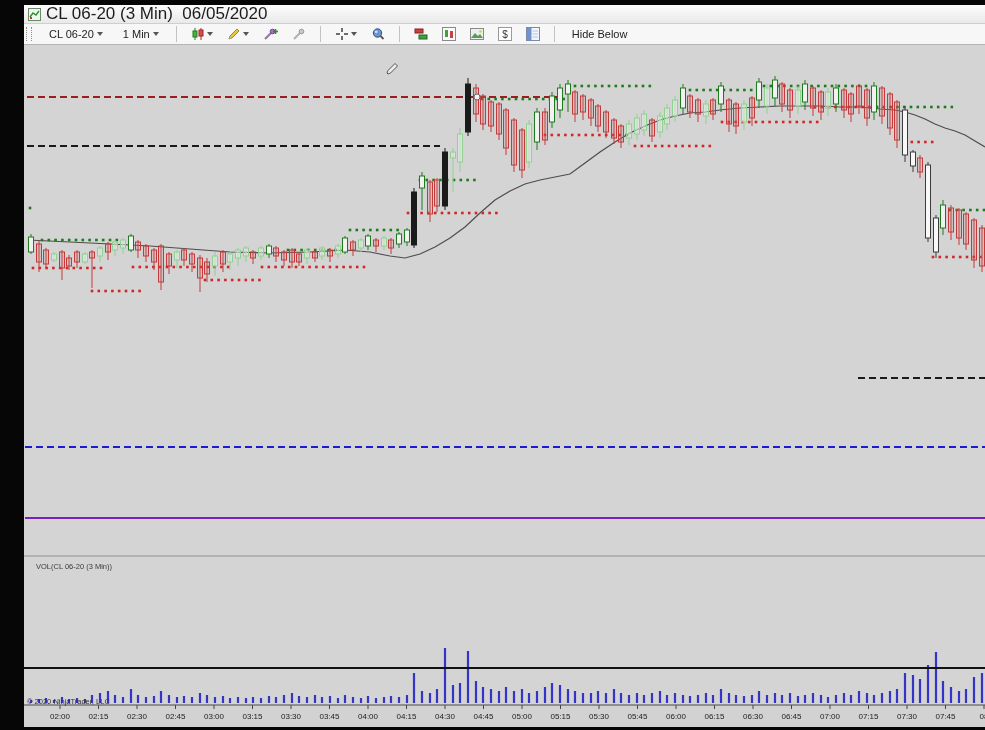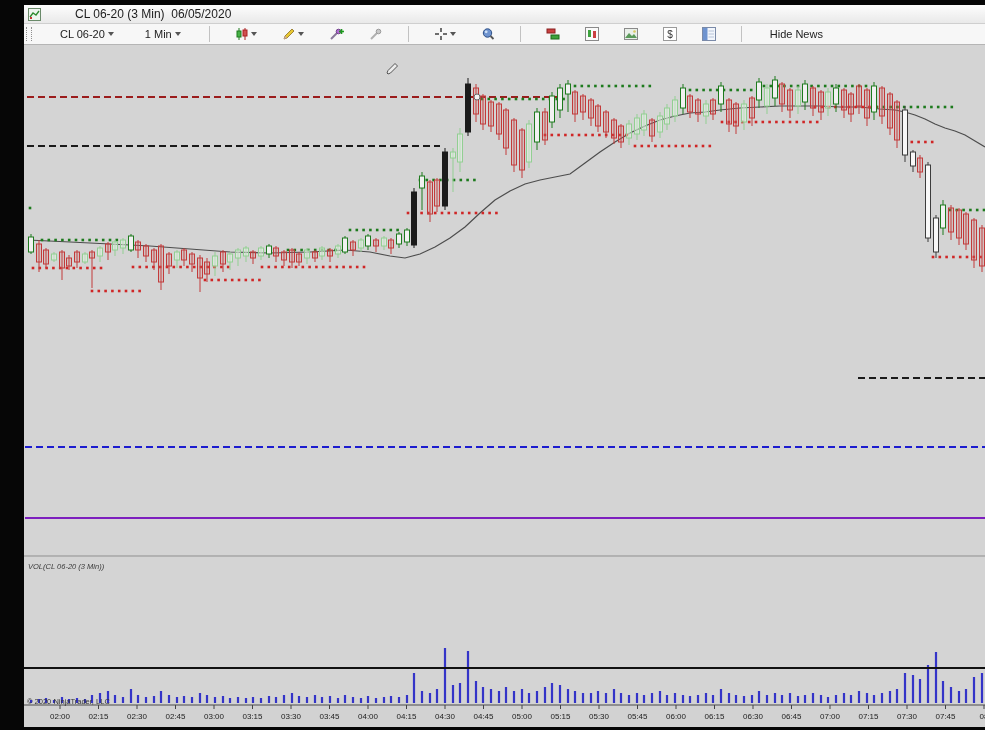--- a/index.html
+++ b/index.html
@@ -2,36 +2,36 @@
 <html><head>
 <meta charset="utf-8">
 <style>
   html,body{margin:0;padding:0;width:985px;height:730px;overflow:hidden;background:#060606;
     font-family:"Liberation Sans",sans-serif;}
   #app{position:absolute;left:24px;top:5px;width:961px;height:722px;background:#d4d4d4;}
   
   #titlebar{position:absolute;left:0;top:0;width:100%;height:19px;
     background:linear-gradient(#fdfdfd,#e9e9e9);border-bottom:1px solid #cfcfcf;
     display:flex;align-items:center;gap:5px;padding-left:4px;box-sizing:border-box;}
-  #titlebar .title{font-size:12px;color:#1c1c1c;white-space:pre;margin-left:29px;}
+  #titlebar .title{font-size:17px;color:#1c1c1c;white-space:pre;}
   
   #toolbar{position:absolute;left:0;top:19px;width:100%;height:21px;background:#f7f7f7;
-    border-bottom:1px solid #b5b5b5;display:flex;align-items:center;gap:21px;
+    border-bottom:1px solid #b5b5b5;display:flex;align-items:center;gap:10px;
     padding-left:2px;box-sizing:border-box;}
   .grip{width:4px;height:14px;border-left:1px dotted #8f8f8f;border-right:1px dotted #8f8f8f;margin-right:2px;}
   .tbtn{display:flex;align-items:center;gap:3px;padding:1px 4px;font-size:11px;color:#222;
     border:1px solid transparent;border-radius:2px;cursor:default;white-space:nowrap;}
   .caret{width:0;height:0;border-left:3px solid transparent;border-right:3px solid transparent;
     border-top:4px solid #555;}
   .sep{width:1px;height:16px;background:#c2c2c2;margin:0 2px;}
   .ibtn{display:flex;align-items:center;gap:2px;padding:1px 2px;}
   
   #indicator-line{position:absolute;left:4px;top:43px;width:950px;font-size:6.5px;
     color:#2e2e2e;white-space:nowrap;overflow:hidden;letter-spacing:0px;}
-  #vol-label{position:absolute;left:4px;top:557px;font-size:7.5px;color:#3a3a3a;font-style:italic;}
+  #vol-label{position:absolute;left:12px;top:557px;font-size:7.5px;color:#3a3a3a;}
   #chart-svg{position:absolute;left:0;top:40px;}
 </style>
 </head>
 <body>
 
 <div id="app">
 
   <div id="titlebar">
     <svg width="13" height="13" viewBox="0 0 13 13">
       <rect x="0.5" y="0.5" width="12" height="12" fill="#eef6ee" stroke="#6a8a6a"></rect>
@@ -147,21 +147,21 @@
         <rect x="1" y="1" width="4.5" height="12" fill="#6e93cf"></rect>
         <line x1="6.5" y1="4" x2="12" y2="4" stroke="#b8c4d8"></line>
         <line x1="6.5" y1="7" x2="12" y2="7" stroke="#b8c4d8"></line>
         <line x1="6.5" y1="10" x2="12" y2="10" stroke="#b8c4d8"></line>
       </svg>
     </div>
 
     <div class="sep"></div>
 
     <div class="tbtn">
-      <span>Hide News</span>
+      <span>Hide Below</span>
     </div>
   </div>
 
   <div id="indicator-line">Fractals_Mike(CL 06-20 (3 Min),2), ScrollsLite(CL 06-20 (3 Min),10), LabelHorzLinesAlerts(Alerts OFF), TSEcoNews(CL 06-20 (3 Min),Below), XCTRVolx3(CL 06-20 (3 Min),Alert4.wav,Alert3.wav,True,1000,5000,3000), SMA(CL 06-20 (3 Min),30)</div>
 
   <svg id="chart-svg" width="961" height="682" viewBox="0 0 961 682">
       <rect x="0" y="0" width="961" height="682" fill="#d4d4d4"></rect>
       <rect x="0" y="660" width="961" height="22" fill="#d2d2d2"></rect>
       <line x1="3" y1="52" x2="539" y2="52" stroke="#9b1c1c" stroke-width="2" stroke-dasharray="7,4"></line>
       <line x1="3" y1="101" x2="416" y2="101" stroke="#1a1a1a" stroke-width="2" stroke-dasharray="7,4"></line>

